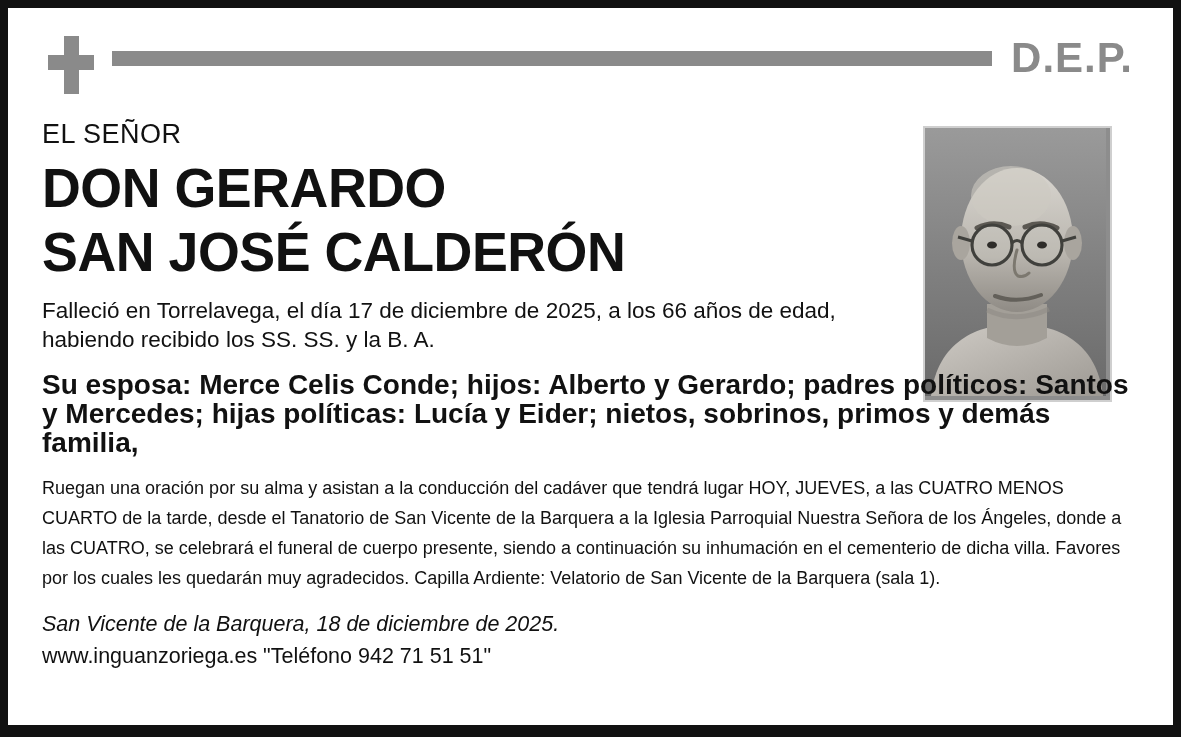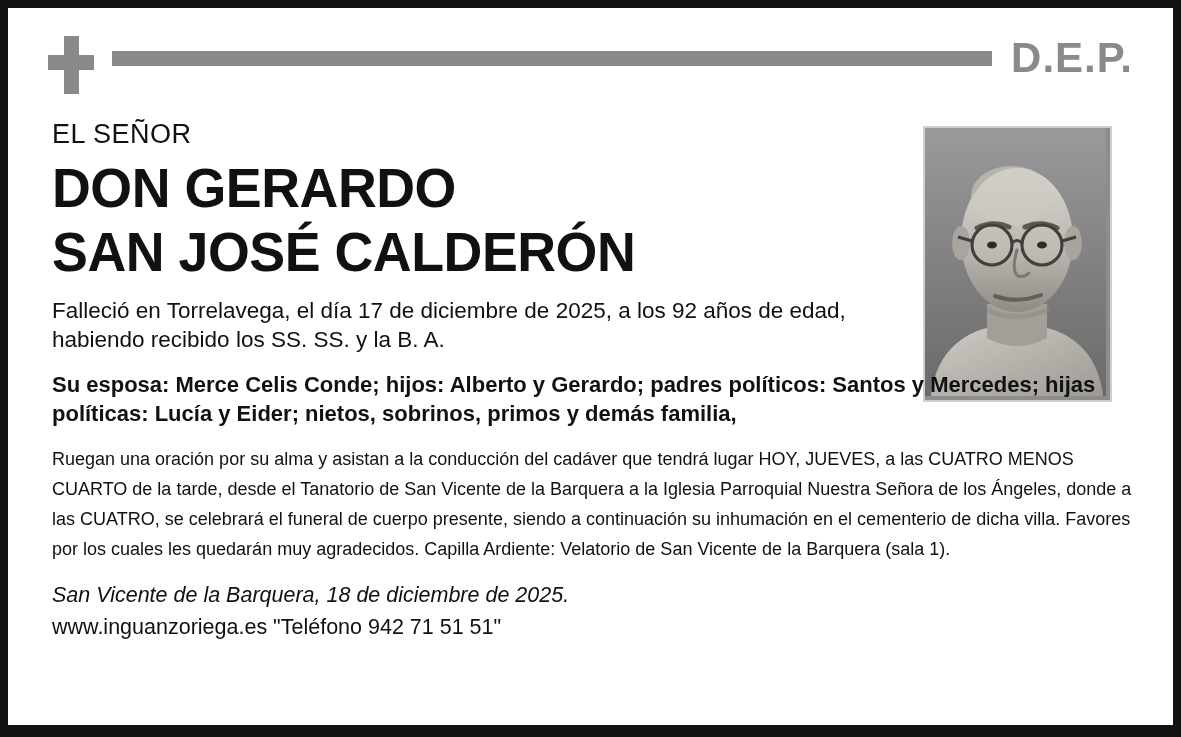--- a/index.html
+++ b/index.html
@@ -110,21 +110,21 @@
     font-weight: bold;
     letter-spacing: 1px;
     color: #8a8a8a;
     font-family: "Liberation Sans", sans-serif;
     line-height: 52px;
   }
 
   
   .content {
     position: absolute;
-    left: 44px;
+    left: 34px;
     top: 110px;
     width: 870px;
   }
 
   .honorific {
     font-size: 27px;
     font-weight: normal;
     color: #111111;
     letter-spacing: 0.5px;
     line-height: 32px;
@@ -148,21 +148,21 @@
 
   .death-info {
     font-size: 22.5px;
     line-height: 29px;
     color: #111111;
     margin: 12px 0 0 0;
     font-family: "Liberation Sans", sans-serif;
   }
 
   .family {
-    font-size: 22px;
+    font-size: 28px;
     line-height: 29px;
     font-weight: bold;
     color: #111111;
     margin: 16px 0 0 0;
     width: 1090px;
     font-family: "Liberation Sans", sans-serif;
   }
 
   .body-text {
     font-size: 18px;
@@ -274,21 +274,21 @@
         <path d="M70 168 Q92 176 116 167" stroke="#63605a" stroke-width="4" fill="none" stroke-linecap="round"></path>
 
         <path d="M62 182 Q92 196 124 181" stroke="#908c85" stroke-width="5" fill="none" opacity="0.6"></path>
       </svg>
     </div>
 
     <div class="content">
       <p class="honorific">EL SEÑOR</p>
       <h1 class="name">DON GERARDO</h1>
       <h1 class="name name-line2">SAN JOSÉ CALDERÓN</h1>
-      <p class="death-info">Falleció en Torrelavega, el día 17 de diciembre de 2025, a los 92 años de edad, habiendo recibido los SS. SS. y la B. A.</p>
+      <p class="death-info">Falleció en Torrelavega, el día 17 de diciembre de 2025, a los 66 años de edad, habiendo recibido los SS. SS. y la B. A.</p>
       <p class="family">Su esposa: Merce Celis Conde; hijos: Alberto y Gerardo; padres políticos: Santos y Mercedes; hijas políticas: Lucía y Eider; nietos, sobrinos, primos y demás familia,</p>
       <p class="body-text">Ruegan una oración por su alma y asistan a la conducción del cadáver que tendrá lugar HOY, JUEVES, a las CUATRO MENOS CUARTO de la tarde, desde el Tanatorio de San Vicente de la Barquera a la Iglesia Parroquial Nuestra Señora de los Ángeles, donde a las CUATRO, se celebrará el funeral de cuerpo presente, siendo a continuación su inhumación en el cementerio de dicha villa. Favores por los cuales les quedarán muy agradecidos. Capilla Ardiente: Velatorio de San Vicente de la Barquera (sala 1).</p>
       <p class="place-date">San Vicente de la Barquera, 18 de diciembre de 2025.</p>
       <p class="contact">www.inguanzoriega.es "Teléfono 942 71 51 51"</p>
     </div>
 
   </div>
 </div>
 
 </body></html>

